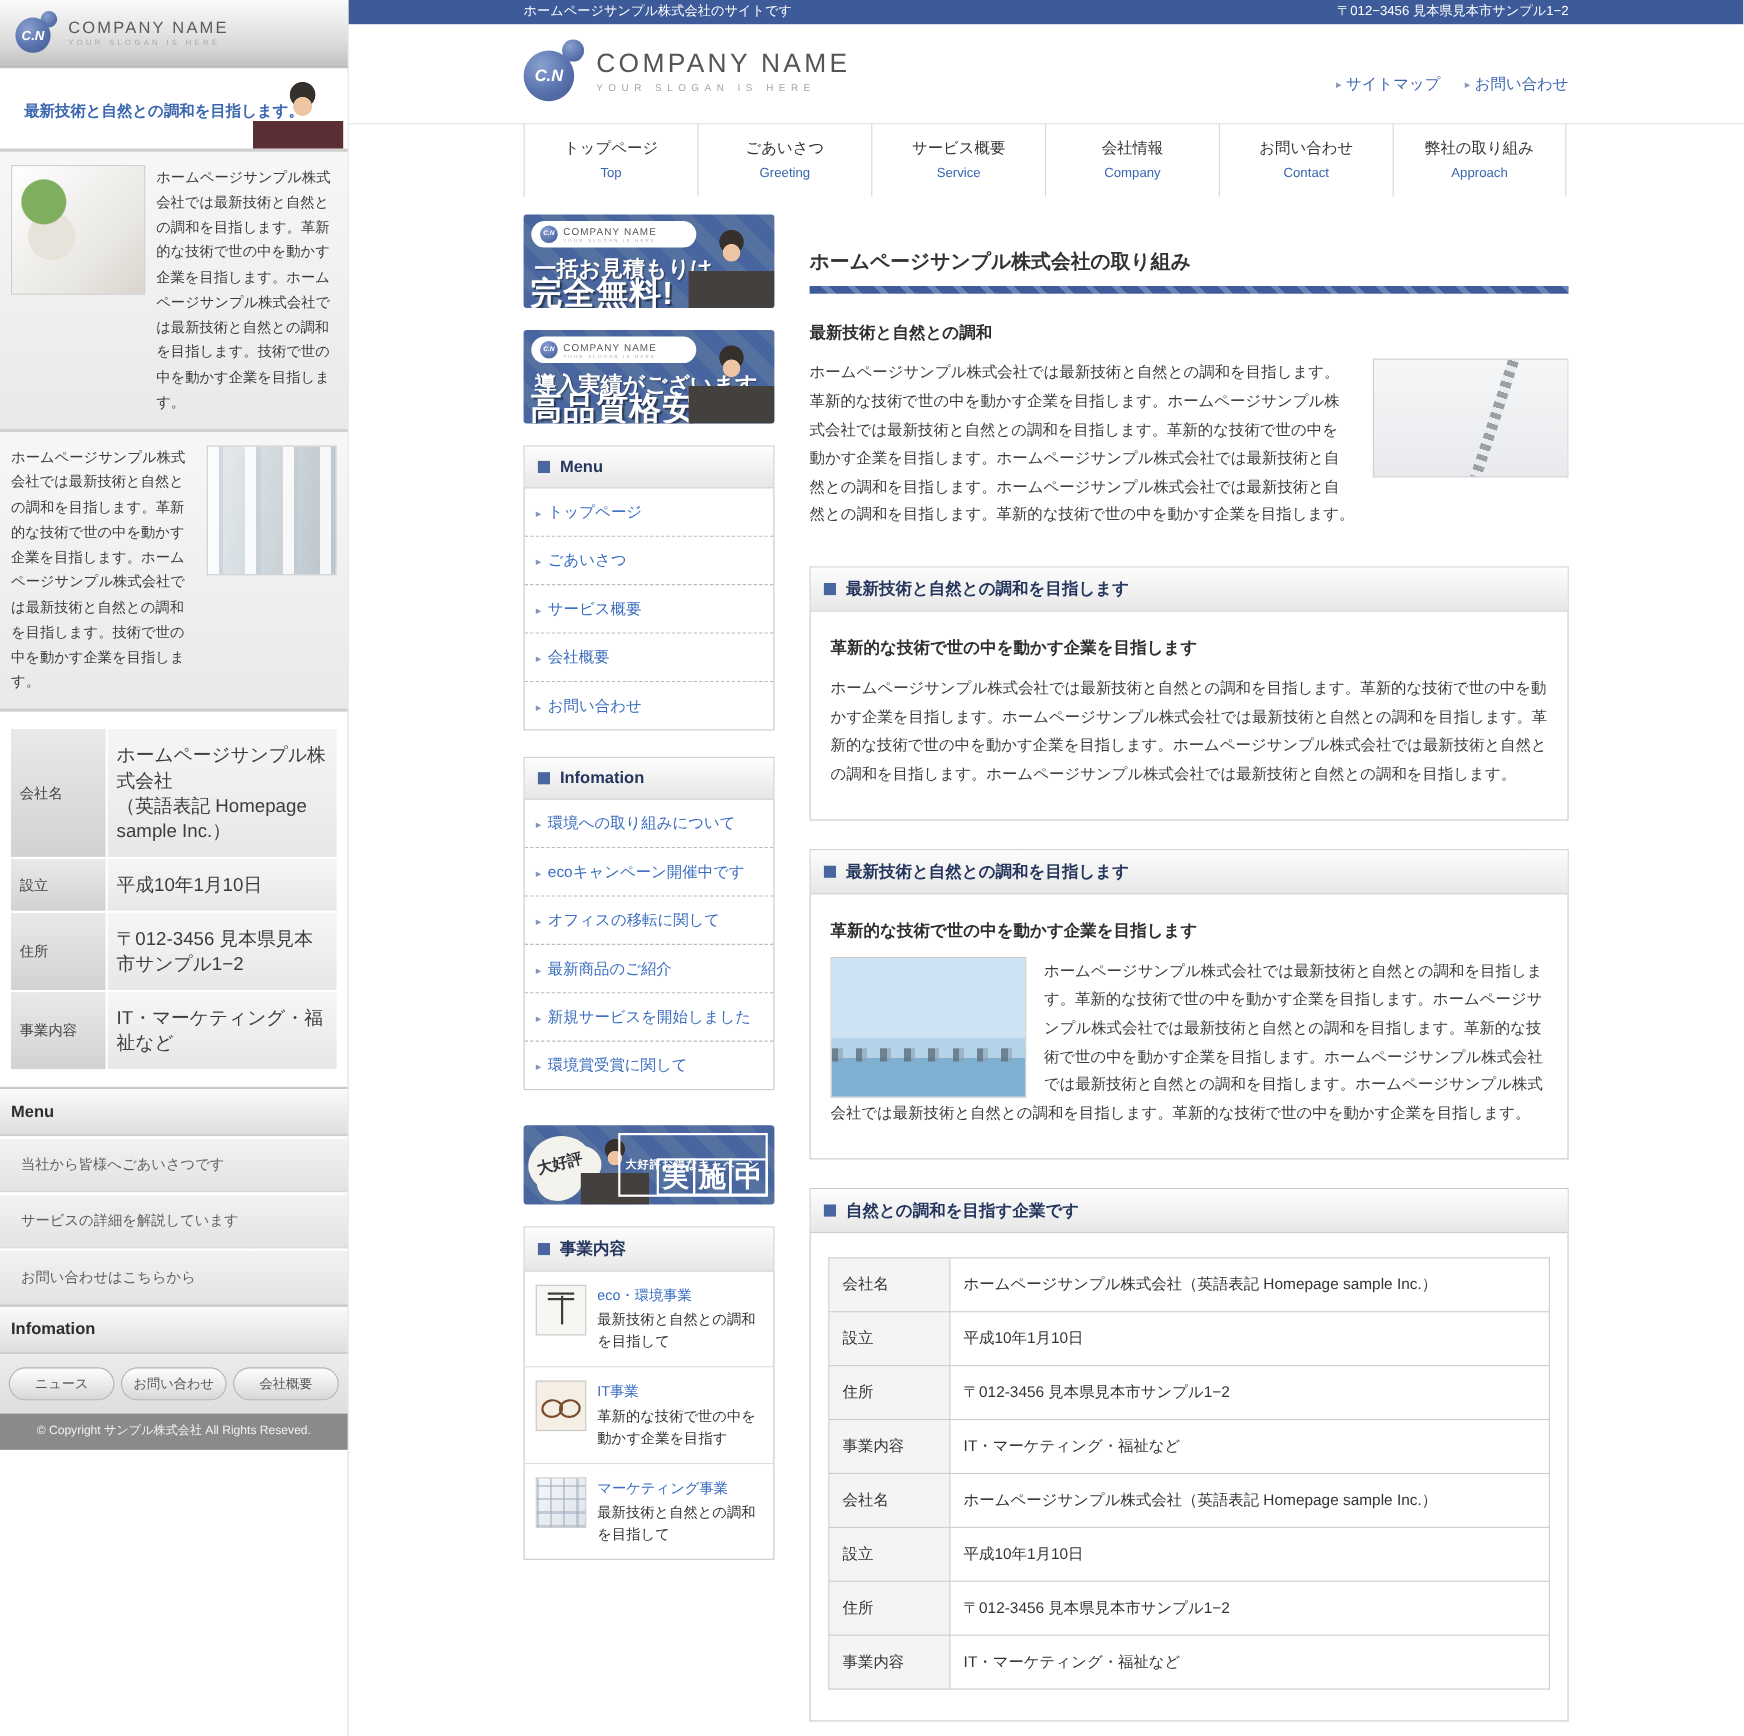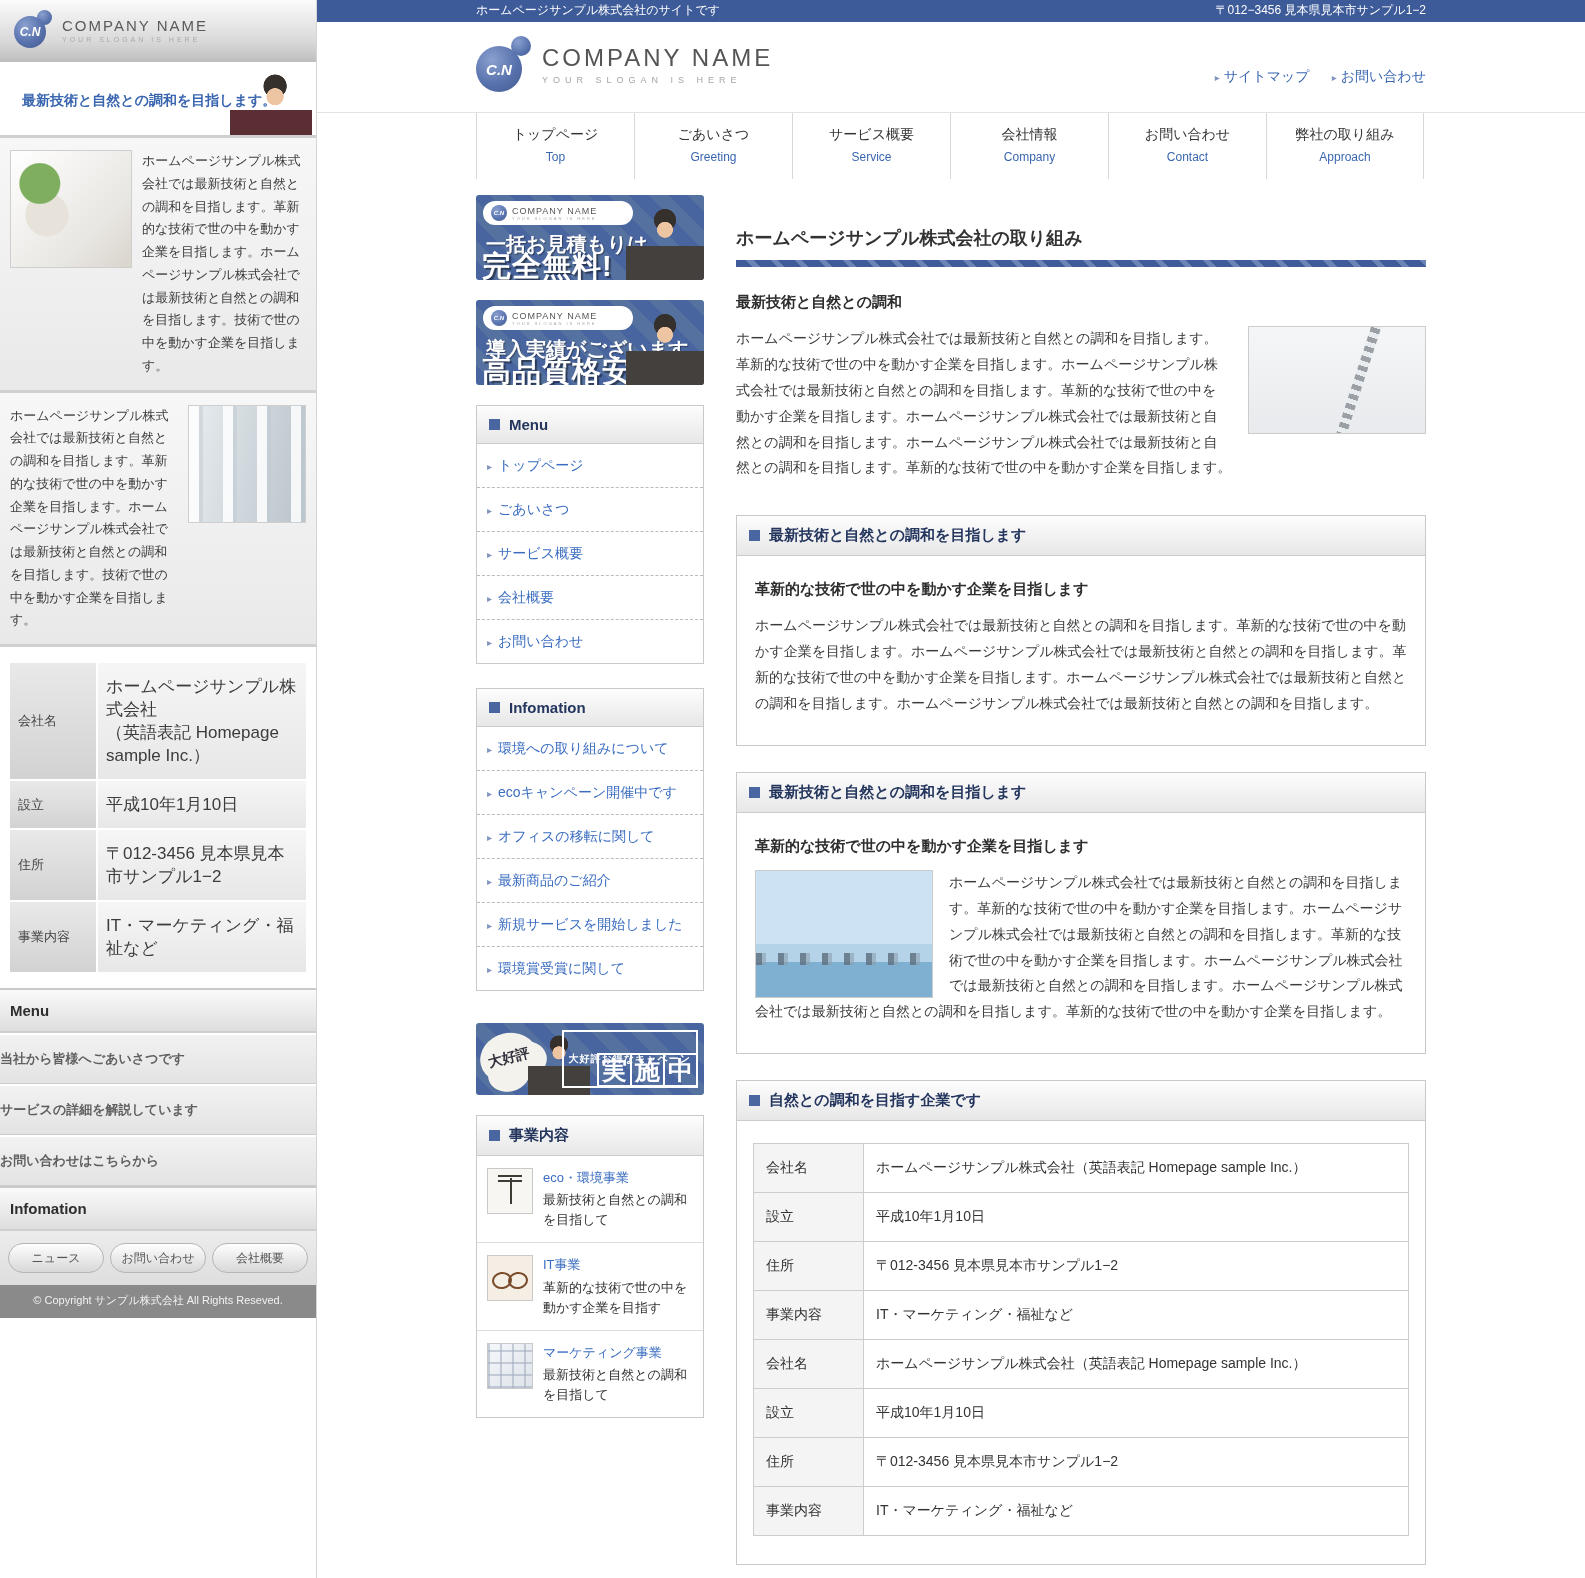--- a/index.html
+++ b/index.html
@@ -32,21 +32,21 @@
       radial-gradient(circle at 24% 28%, #7fae5f 0 16%, transparent 17%),
       radial-gradient(circle at 30% 55%, #e8e3da 0 20%, transparent 21%),
       linear-gradient(135deg,#ffffff,#e8e6e2 70%,#d9d4cc); }
   .photo-office { width:118px; height:118px; background:
       repeating-linear-gradient(90deg, rgba(255,255,255,.85) 0 10px, rgba(190,200,208,.5) 10px 14px, transparent 14px 34px),
       linear-gradient(100deg,#e8edf0,#b9c3ca); }
   .c-table { margin:14px 8px; border:1px solid #aaa; width:calc(100% - 16px); border-collapse:collapse; }
   .c-table th { width:88px; background:linear-gradient(#e9e9e9,#d2d2d2); border:2px solid #fff; font-weight:normal; text-align:left; padding:14px 8px; font-size:13px; color:#444; }
   .c-table td { background:linear-gradient(#f6f6f6,#e7e7e7); border:2px solid #fff; padding:12px 8px; font-size:17px; color:#3c3c3c; white-space:pre-line;margin-left:44px; }
   .c-sec-title { padding:12px 10px; font-weight:bold; font-size:15px; color:#2e2e2e; background:linear-gradient(#fafafa,#dedede); border-top:2px solid #c9c9c9; border-bottom:2px solid #cfcfcf; }
-  .c-menu-item { display:block; padding:15px 0; font-size:13px; color:#606060; background:linear-gradient(#f2f2f2,#e3e3e3); border-top:2px solid #fff; border-bottom:1px solid #ccc; cursor:pointer; text-decoration:none;font-weight:bold; }
+  .c-menu-item { display:block; padding:15px 19px; font-size:13px; color:#606060; background:linear-gradient(#f2f2f2,#e3e3e3); border-top:2px solid #fff; border-bottom:1px solid #ccc; cursor:pointer; text-decoration:none; }
   .c-buttons { display:flex; gap:6px; padding:12px 8px; background:linear-gradient(#ececec,#dedede); }
   .c-btn { flex:1; height:30px; border:1px solid #b5b5b5; border-radius:15px; background:linear-gradient(#fefefe,#d8d8d8); font-size:12px; color:#555; cursor:pointer; font-family:inherit; }
   .c-footlinks { text-align:center; padding:14px 0; font-size:13px; color:#555; background:linear-gradient(#e4e4e4,#d6d6d6); }
   .c-footlinks span { cursor:pointer; padding:0 10px; }
   .c-footlinks span + span { border-left:1px solid #8f8f8f; }
   .c-copy { background:#8a8a8a; color:#f2f2f2; font-size:11px; text-align:center; padding:8px 0 10px; }
 
   
   .site { flex:1; background:#fff; display:flex; flex-direction:column; }
   .topbar { background:#3d5a99; height:22px; }

